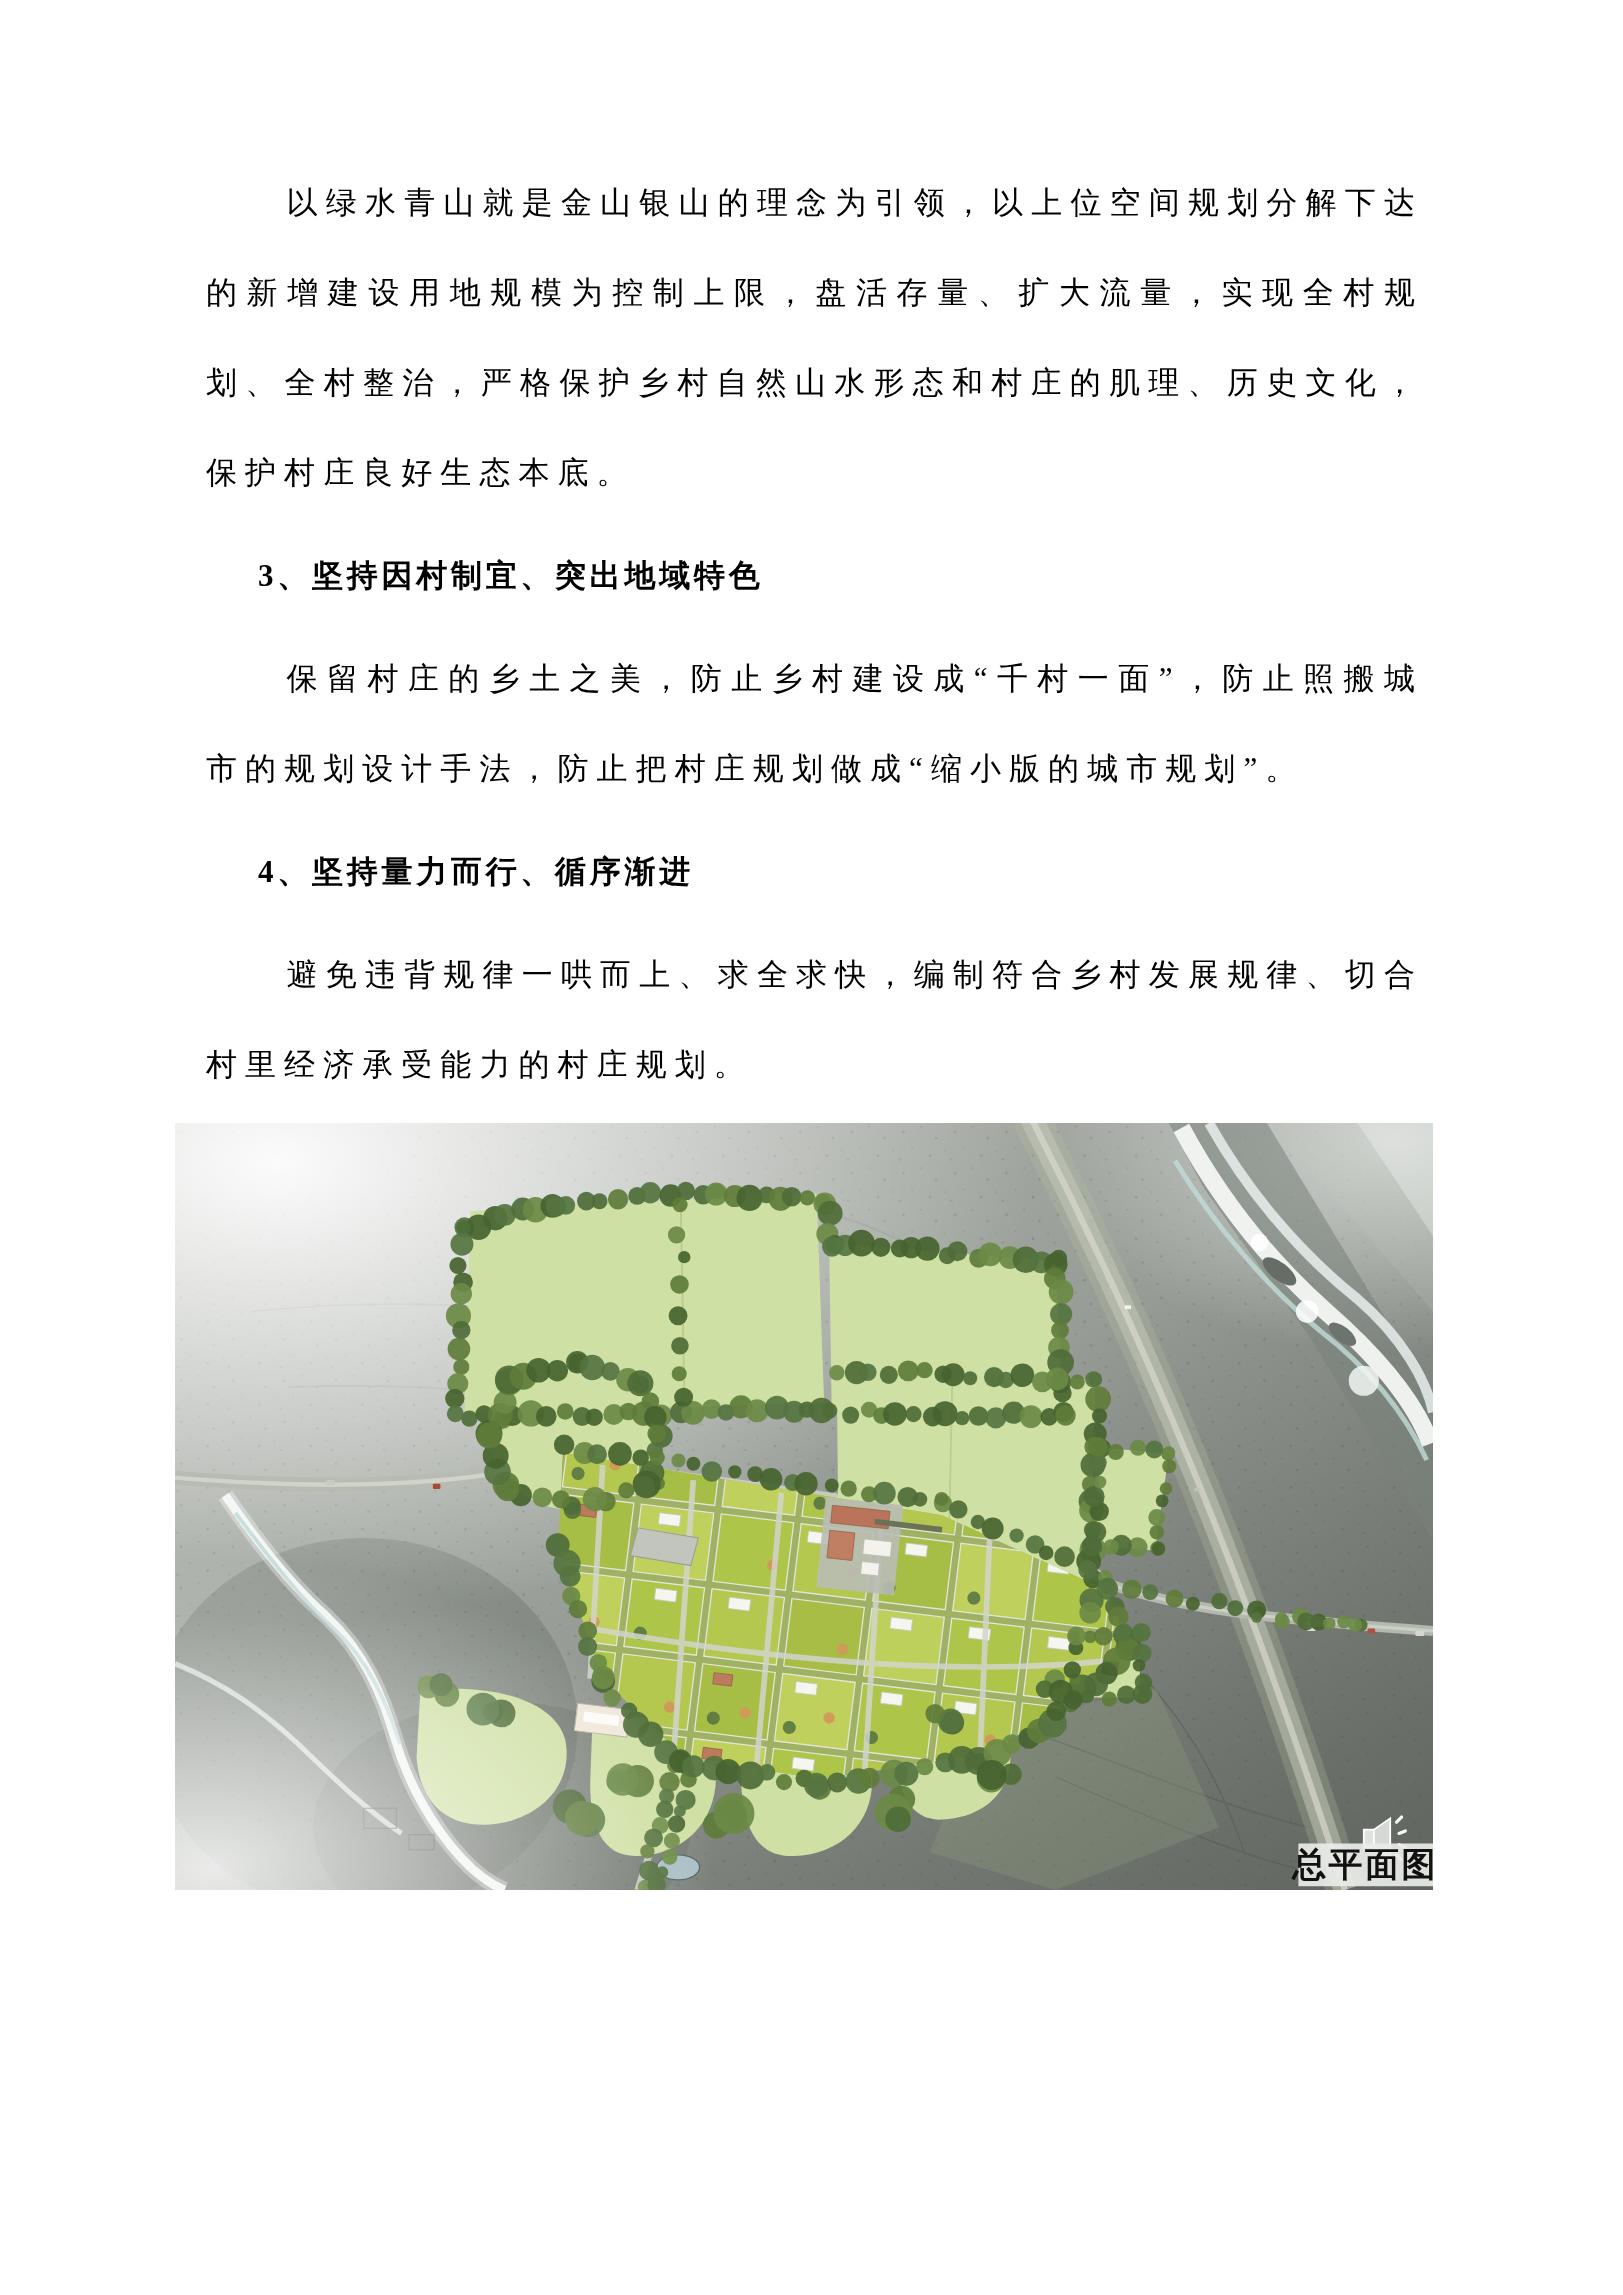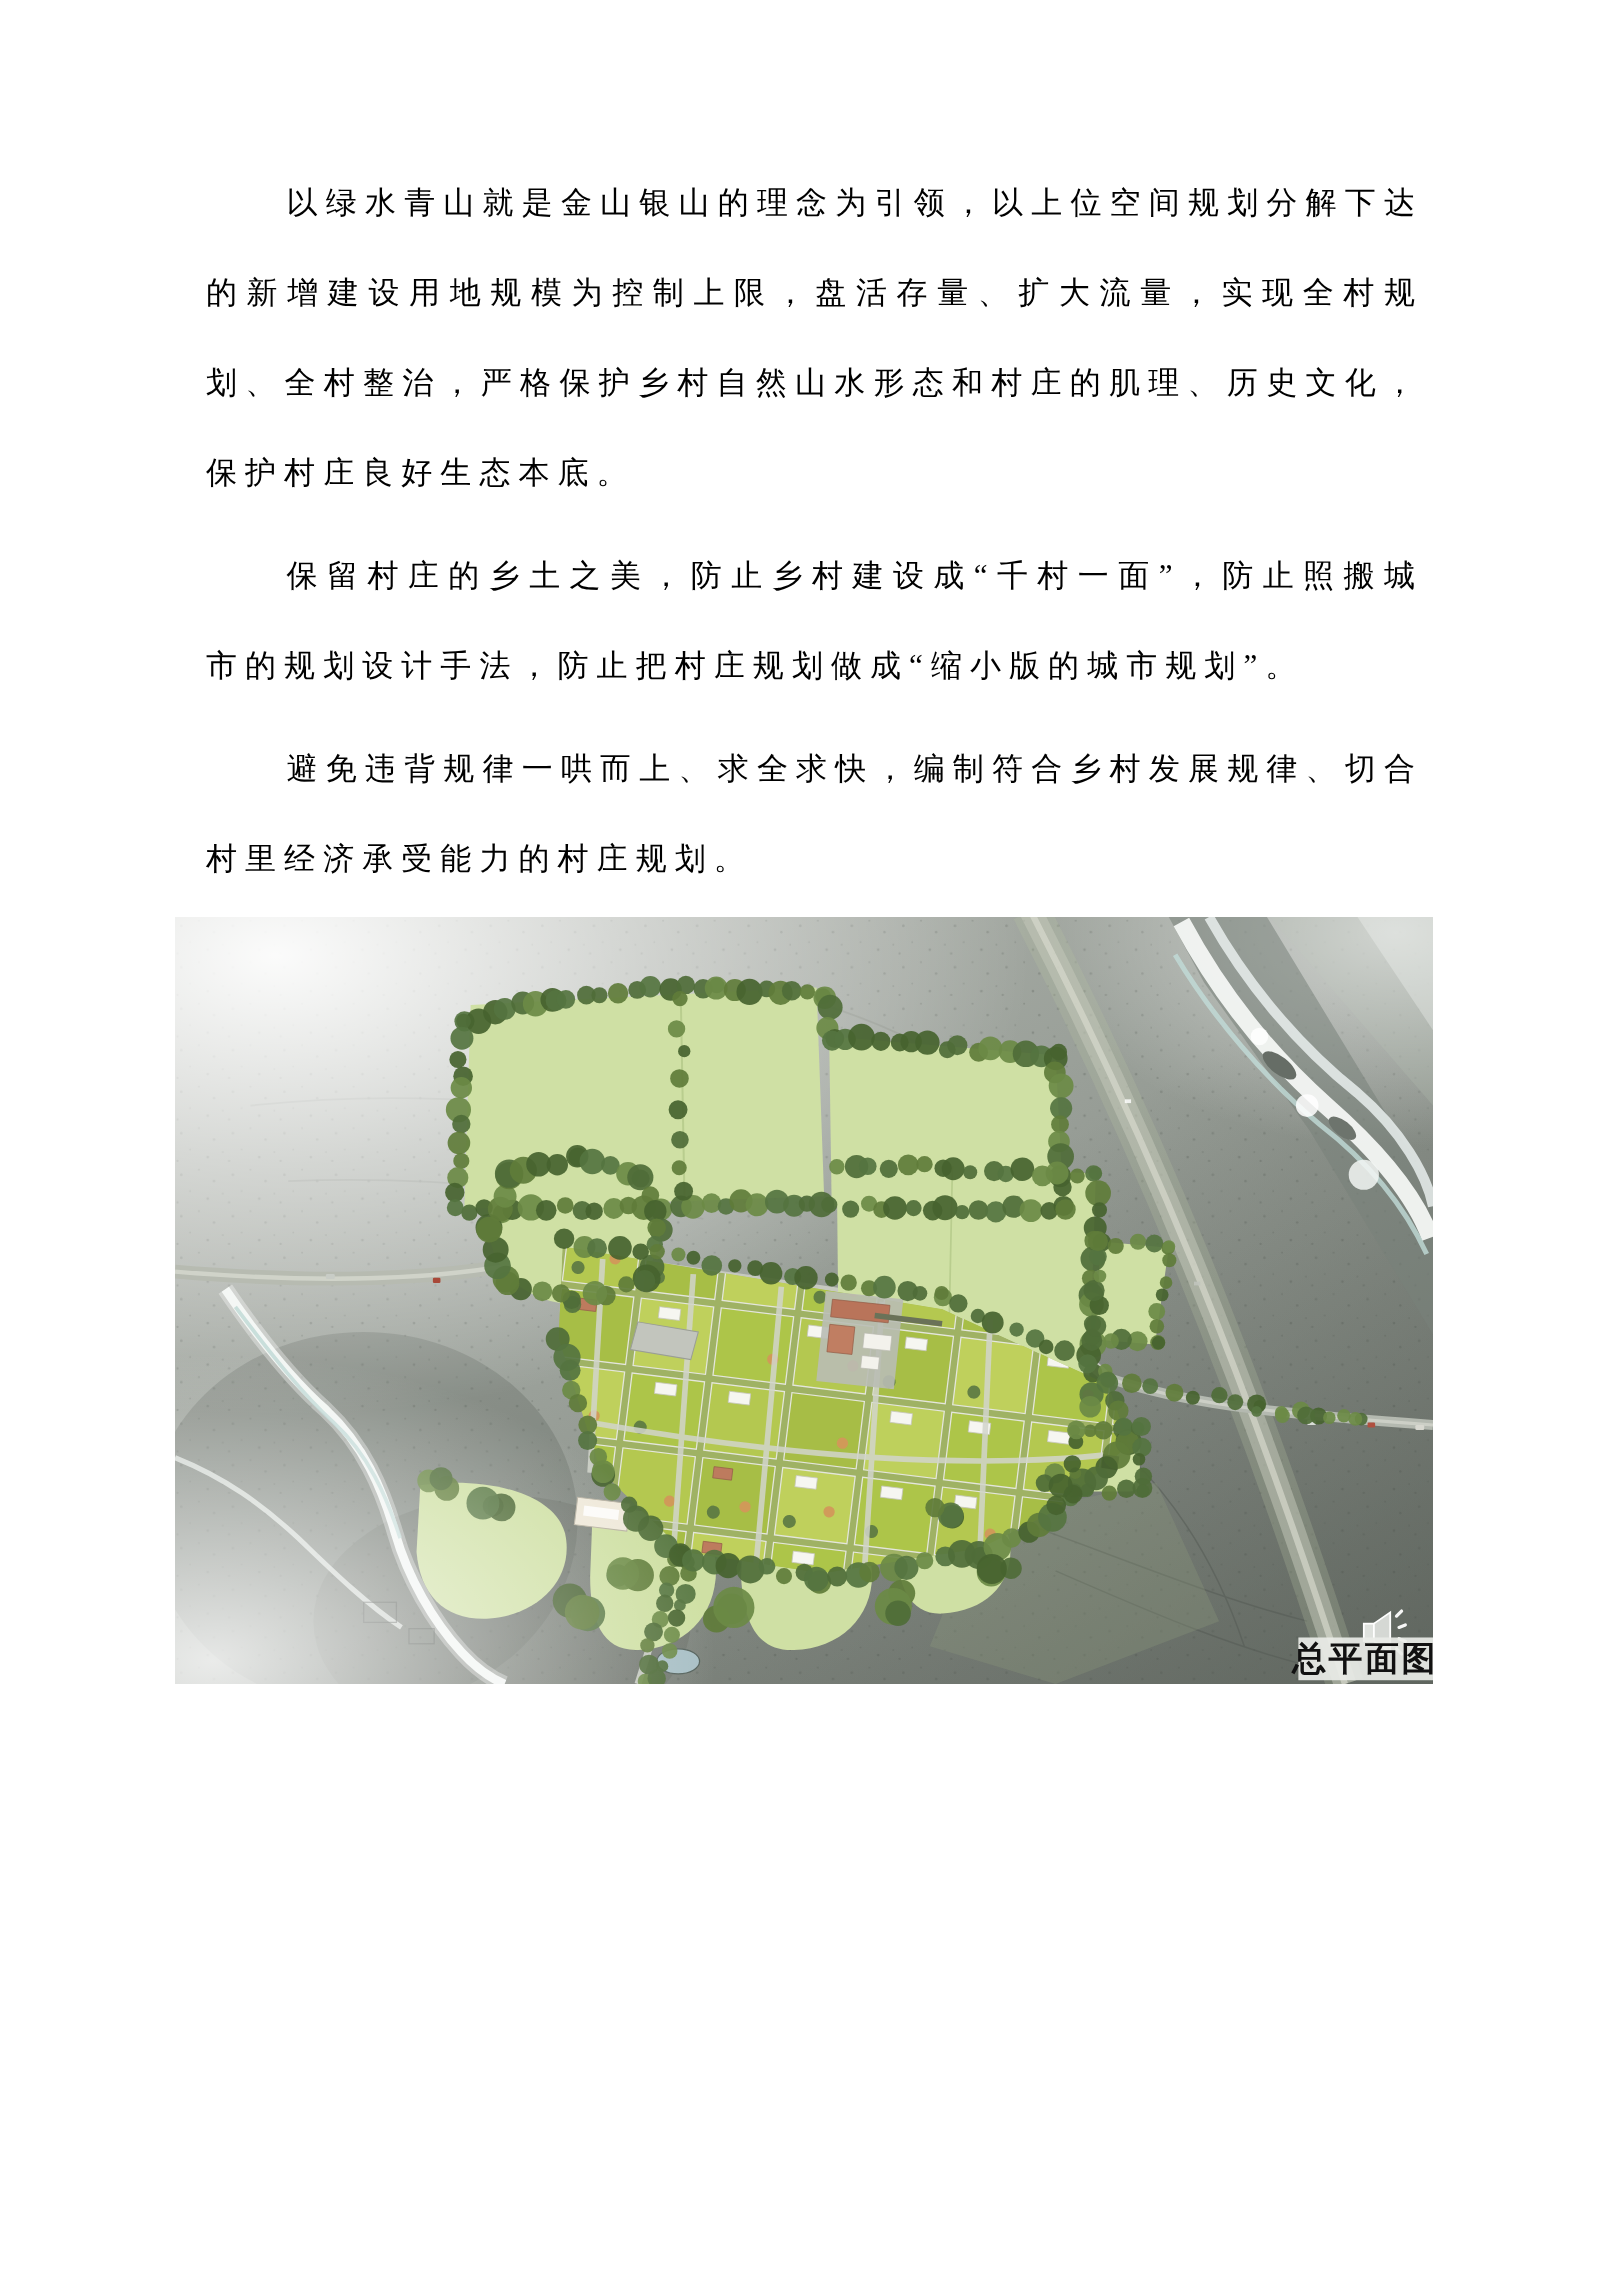--- a/index.html
+++ b/index.html
@@ -15,21 +15,23 @@
   figure.plan{margin:0;margin-left:-18.3px;width:1258px;height:767px;}
   figure.plan svg{display:block;width:1258px;height:767px;}
   .plan-caption-text{font-family:"Liberation Sans","DejaVu Sans",sans-serif;font-weight:bold;}
 </style>
 </head>
 <body>
 
 <div class="page">
   <div class="doc">
     <p>以绿水青山就是金山银山的理念为引领，以上位空间规划分解下达的新增建设用地规模为控制上限，盘活存量、扩大流量，实现全村规划、全村整治，严格保护乡村自然山水形态和村庄的肌理、历史文化，保护村庄良好生态本底。</p>
+    <h2>3、坚持因村制宜、突出地域特色</h2>
     <p>保留村庄的乡土之美，防止乡村建设成“千村一面”，防止照搬城市的规划设计手法，防止把村庄规划做成“缩小版的城市规划”。</p>
+    <h2>4、坚持量力而行、循序渐进</h2>
     <p>避免违背规律一哄而上、求全求快，编制符合乡村发展规律、切合村里经济承受能力的村庄规划。</p>
 
     <figure class="plan">
       <svg id="plan-svg" viewBox="0 0 1000 610" preserveAspectRatio="none">
         <defs>
           <linearGradient id="terr" x1="0" y1="0" x2="1" y2="1">
             <stop offset="0" stop-color="#b7bab4"></stop>
             <stop offset="0.45" stop-color="#9aa099"></stop>
             <stop offset="1" stop-color="#747a73"></stop>
           </linearGradient>

